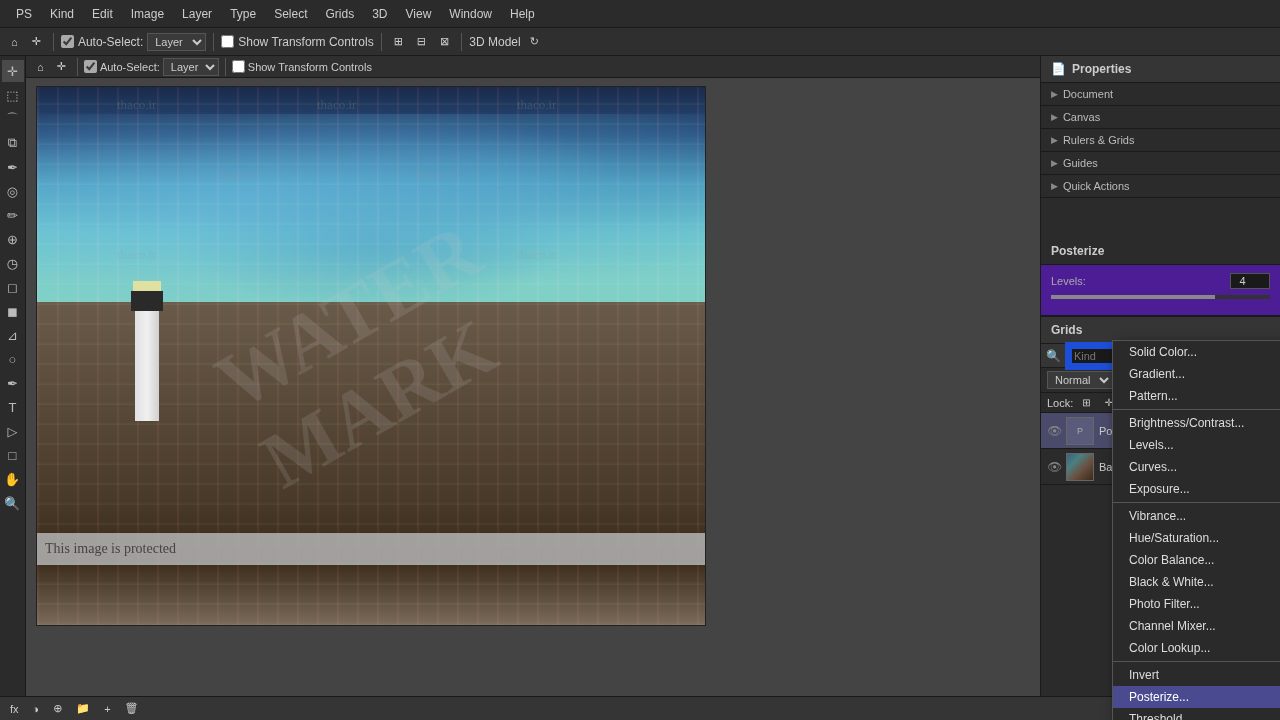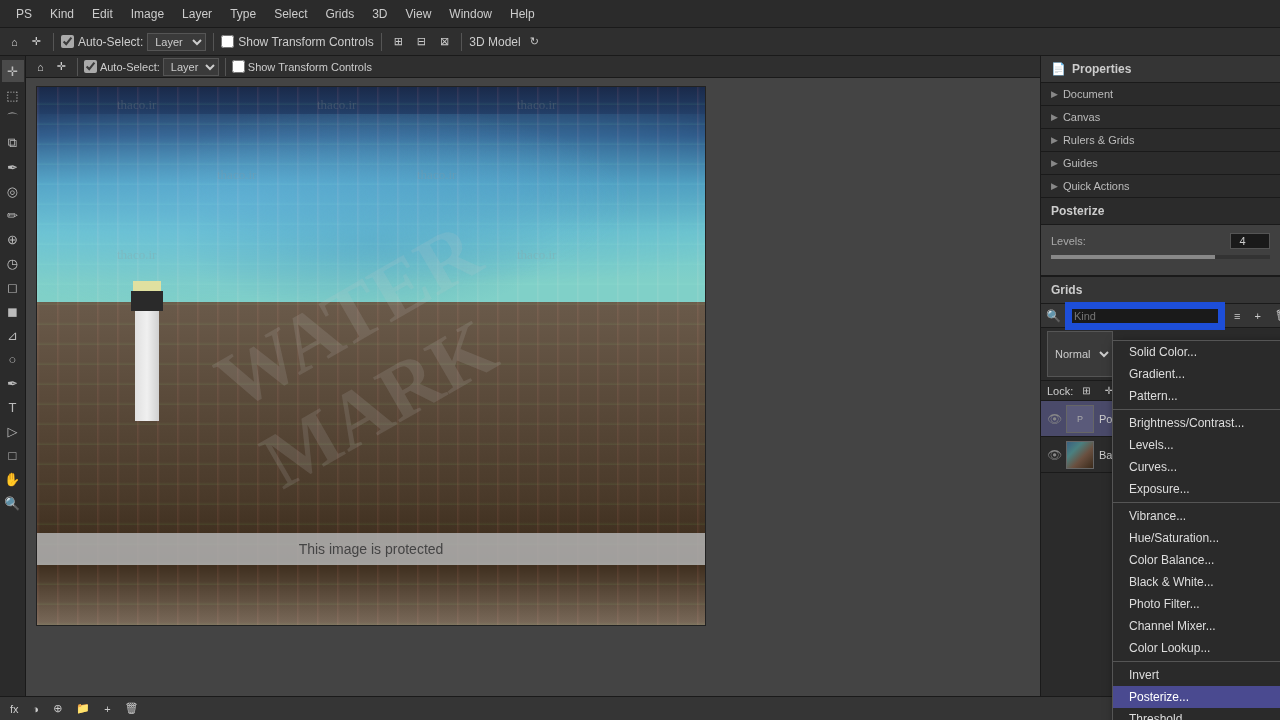--- a/index.html
+++ b/index.html
@@ -174,25 +174,26 @@
       color: rgba(200,200,200,0.15);
       transform: rotate(-30deg);
       pointer-events: none;
       font-family: serif;
     }
 
     .protected-text {
       position: absolute;
       bottom: 60px;
       left: 0; right: 0;
-      text-align: center;
+      text-align: left;
       background: rgba(180,180,180,0.85);
       color: #444;
       padding: 8px;
       font-size: 14px;
+      font-family: Liberation Serif, serif;
     }
 
     
     .properties-panel {
       width: 240px;
       background: #2b2b2b;
       border-left: 1px solid #1a1a1a;
       display: flex;
       flex-direction: column;
     }
@@ -217,21 +218,21 @@
       cursor: pointer;
       gap: 5px;
       color: #bbb;
       font-size: 11px;
     }
     .chevron { font-size: 9px; color: #888; }
 
     
     .posterize-props {
       padding: 8px 10px;
-      background: #404040;
+      background: #4c1d95;
     }
     .prop-row {
       display: flex;
       align-items: center;
       justify-content: space-between;
       margin-bottom: 6px;
     }
     .prop-label { color: #aaa; font-size: 11px; }
     .prop-value {
       background: #1a1a1a;
@@ -277,21 +278,21 @@
       align-items: center;
       padding: 3px 6px;
       gap: 6px;
       border-bottom: 1px solid #1a1a1a;
     }
     .layers-mode-select {
       background: #3a3a3a;
       border: 1px solid #555;
       color: #ccc;
       font-size: 11px;
-      padding: 15px 3px;
+      padding: 1px 3px;
     }
     .opacity-row {
       display: flex;
       align-items: flex-end;
       gap: 4px;
       font-size: 11px;
     }
 
     .layer-item {
       height: 36px;
@@ -497,21 +498,21 @@
     </div>
 
     <div class="panel-section">
       <div class="panel-section-header">
         <span class="chevron">▶</span>
         <span>Quick Actions</span>
       </div>
     </div>
 
     <div class="panel-section">
-      <div class="panel-header" style="background:#2b2b2b;">
+      <div class="panel-header" style="background:#2b2b2b;margin-top:40px;">
         <span>Posterize</span>
       </div>
       <div class="posterize-props">
         <div class="prop-row">
           <span class="prop-label">Levels:</span>
           <input class="prop-value" type="number" value="4" style="">
         </div>
         <div class="prop-slider"></div>
       </div>
     </div>

